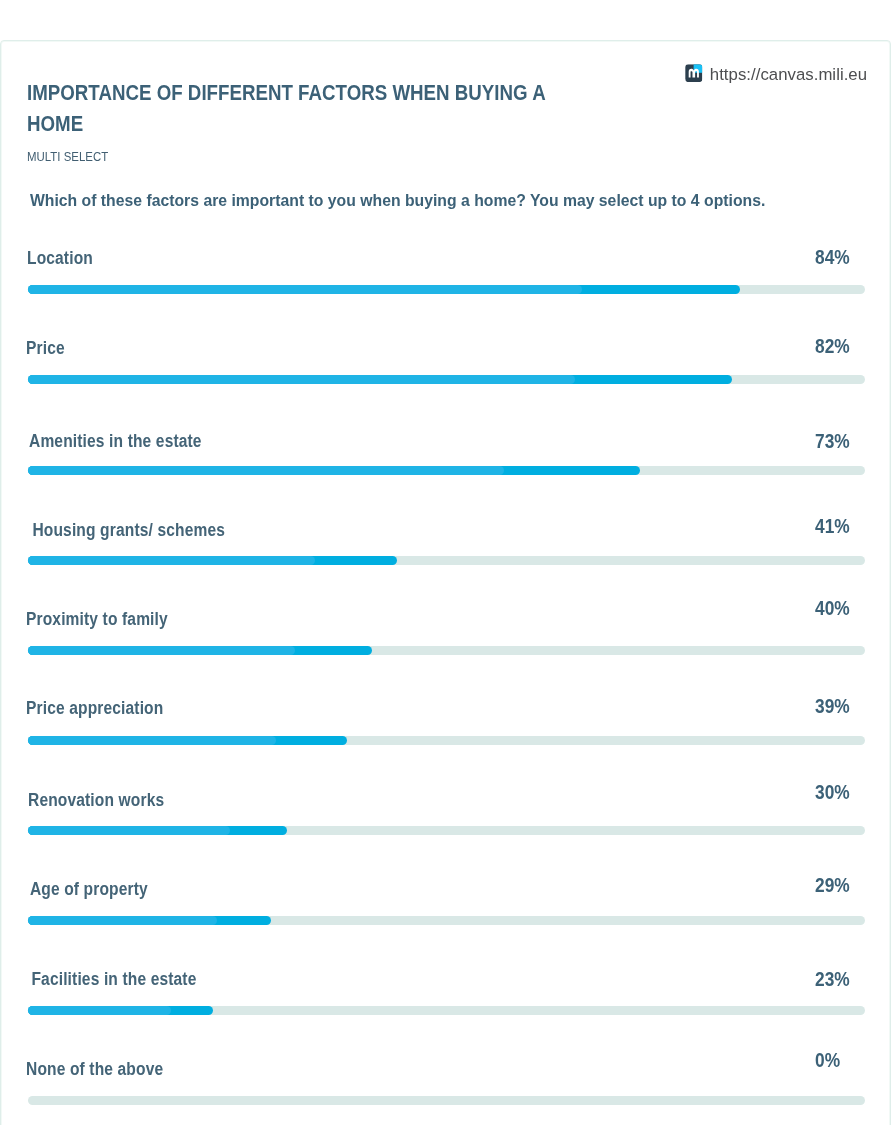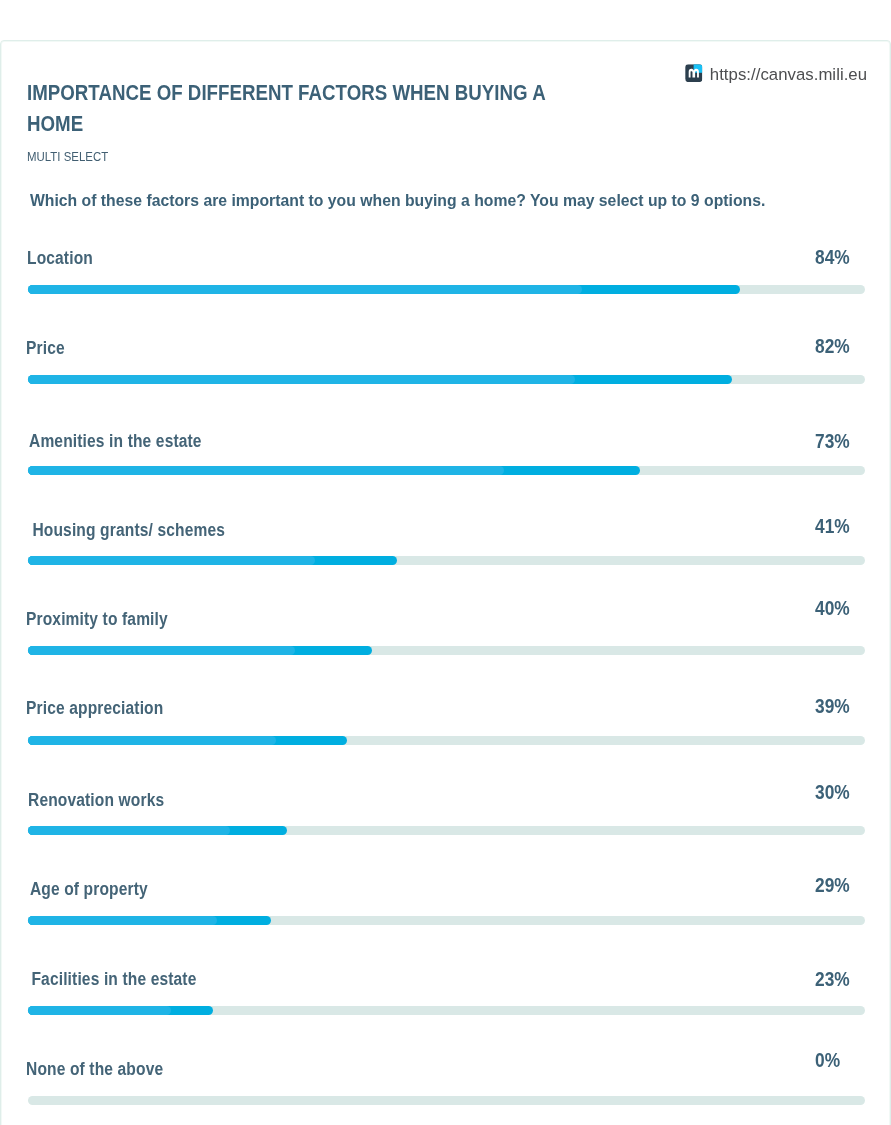--- a/index.html
+++ b/index.html
@@ -66,21 +66,21 @@
           <rect x="49" y="0" width="51" height="48" fill="#19c2f7"></rect>
           <path d="M21.0 74.4 V43.0 C21.0 33.0 26.5 26.0 35.5 26.0 C42.5 26.0 47.5 29.5 50.0 36.0 C52.5 29.5 57.5 26.0 64.5 26.0 C73.5 26.0 79.0 33.0 79.0 43.0 V74.4 H68.5 V46.0 C68.5 42.0 67.8 40.0 64.3 40.0 C60.8 40.0 57.5 42.0 57.5 46.0 V74.4 H42.5 V46.0 C42.5 42.0 39.2 40.0 35.7 40.0 C32.2 40.0 31.5 42.0 31.5 46.0 V74.4 Z" fill="#ffffff"></path>
         </g>
       </svg>
     </span>
     <span class="brand-url">https://canvas.mili.eu</span>
   </div>
 
   <div class="title">IMPORTANCE OF DIFFERENT FACTORS WHEN BUYING A HOME</div>
   <div class="subtitle">MULTI SELECT</div>
-  <div class="question">Which of these factors are important to you when buying a home? You may select up to 9 options.</div>
+  <div class="question">Which of these factors are important to you when buying a home? You may select up to 4 options.</div>
   <div id="rows">
       <div>
         <div class="row-label" style="left: 25.6px; top: 207.9px;">Location</div>
         <div class="row-pct" style="left: 813.6px; top: 206.5px;">84%</div>
         <div class="track" style="top: 244.3px;">
           <div class="fillB" style="width: 712.371px;"></div>
           <div class="fillA" style="width: 553.868px;"></div>
         </div>
       </div>
       <div>

